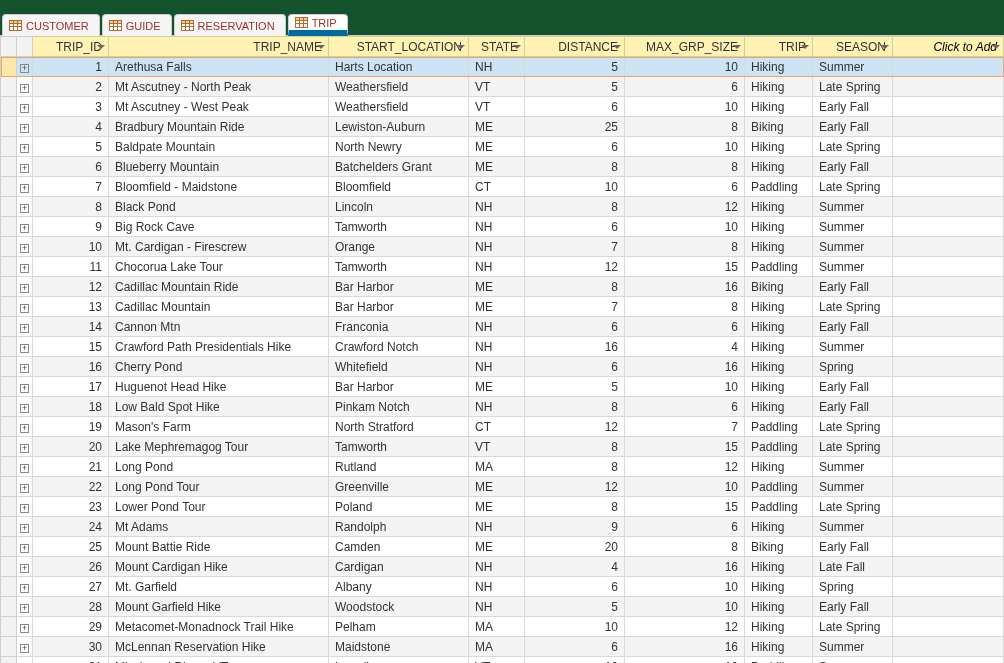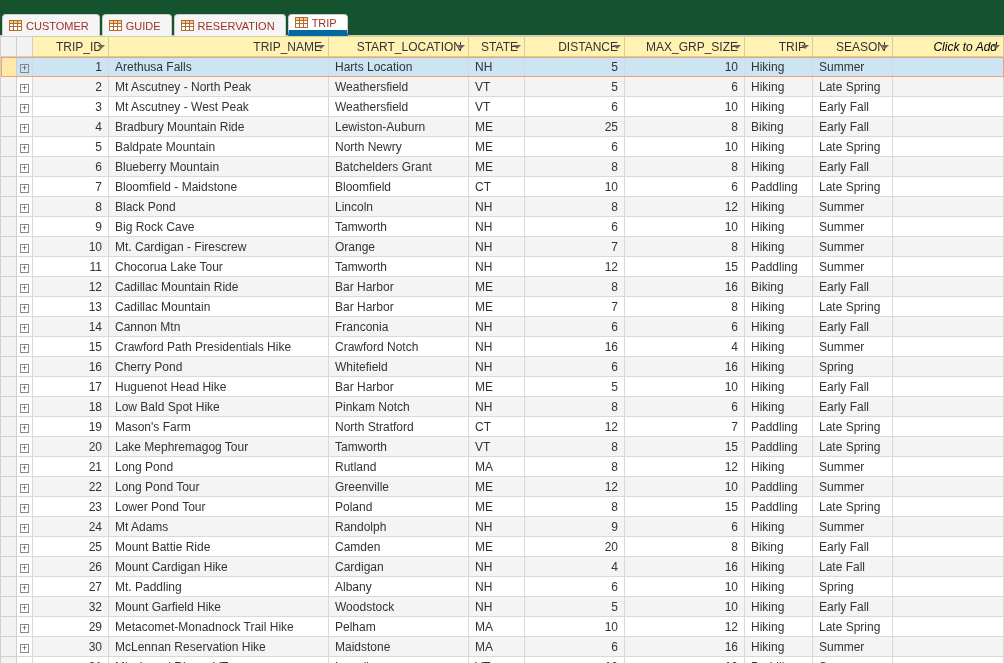--- a/index.html
+++ b/index.html
@@ -571,33 +571,33 @@
             <td class="cell num">4</td>
             <td class="cell num">16</td>
             <td class="cell">Hiking</td>
             <td class="cell">Late Fall</td>
             <td class="cell"></td>
           </tr>
           <tr>
             <td class="rowsel"></td>
             <td class="expcol"><span class="exp">+</span></td>
             <td class="cell num">27</td>
-            <td class="cell">Mt. Paddling</td>
+            <td class="cell">Mt. Garfield</td>
             <td class="cell">Albany</td>
             <td class="cell">NH</td>
             <td class="cell num">6</td>
             <td class="cell num">10</td>
             <td class="cell">Hiking</td>
             <td class="cell">Spring</td>
             <td class="cell"></td>
           </tr>
           <tr>
             <td class="rowsel"></td>
             <td class="expcol"><span class="exp">+</span></td>
-            <td class="cell num">32</td>
+            <td class="cell num">28</td>
             <td class="cell">Mount Garfield Hike</td>
             <td class="cell">Woodstock</td>
             <td class="cell">NH</td>
             <td class="cell num">5</td>
             <td class="cell num">10</td>
             <td class="cell">Hiking</td>
             <td class="cell">Early Fall</td>
             <td class="cell"></td>
           </tr>
           <tr>

